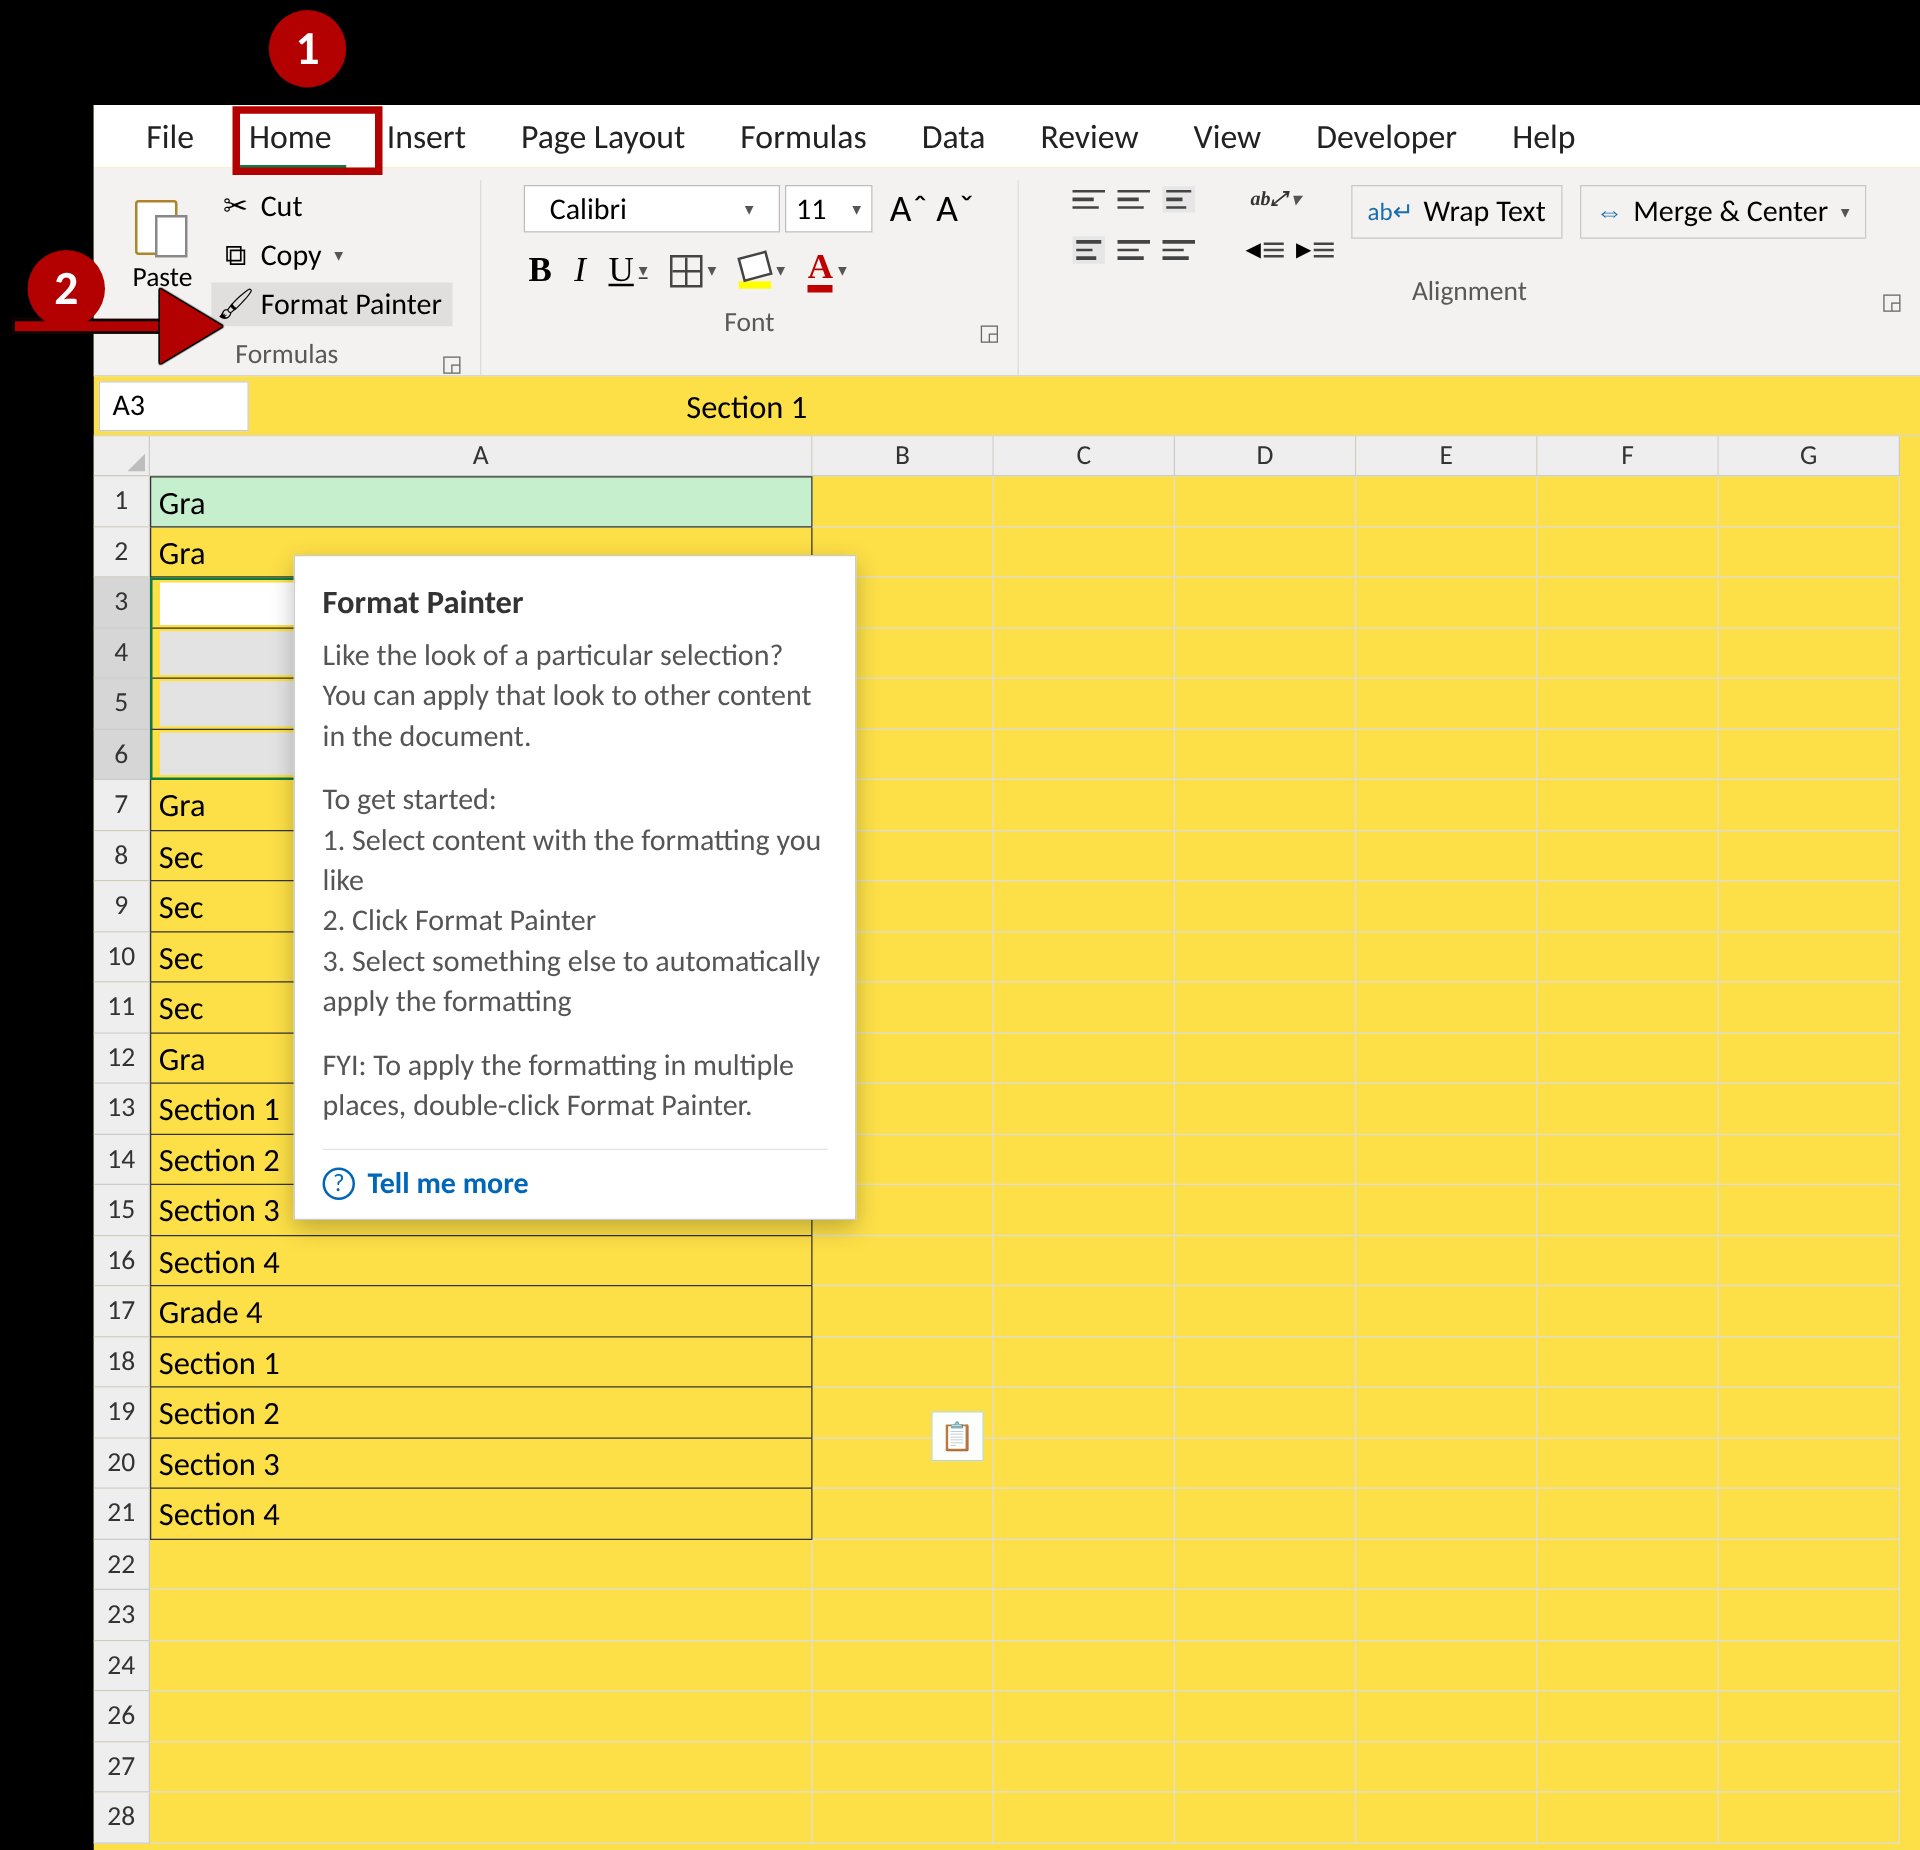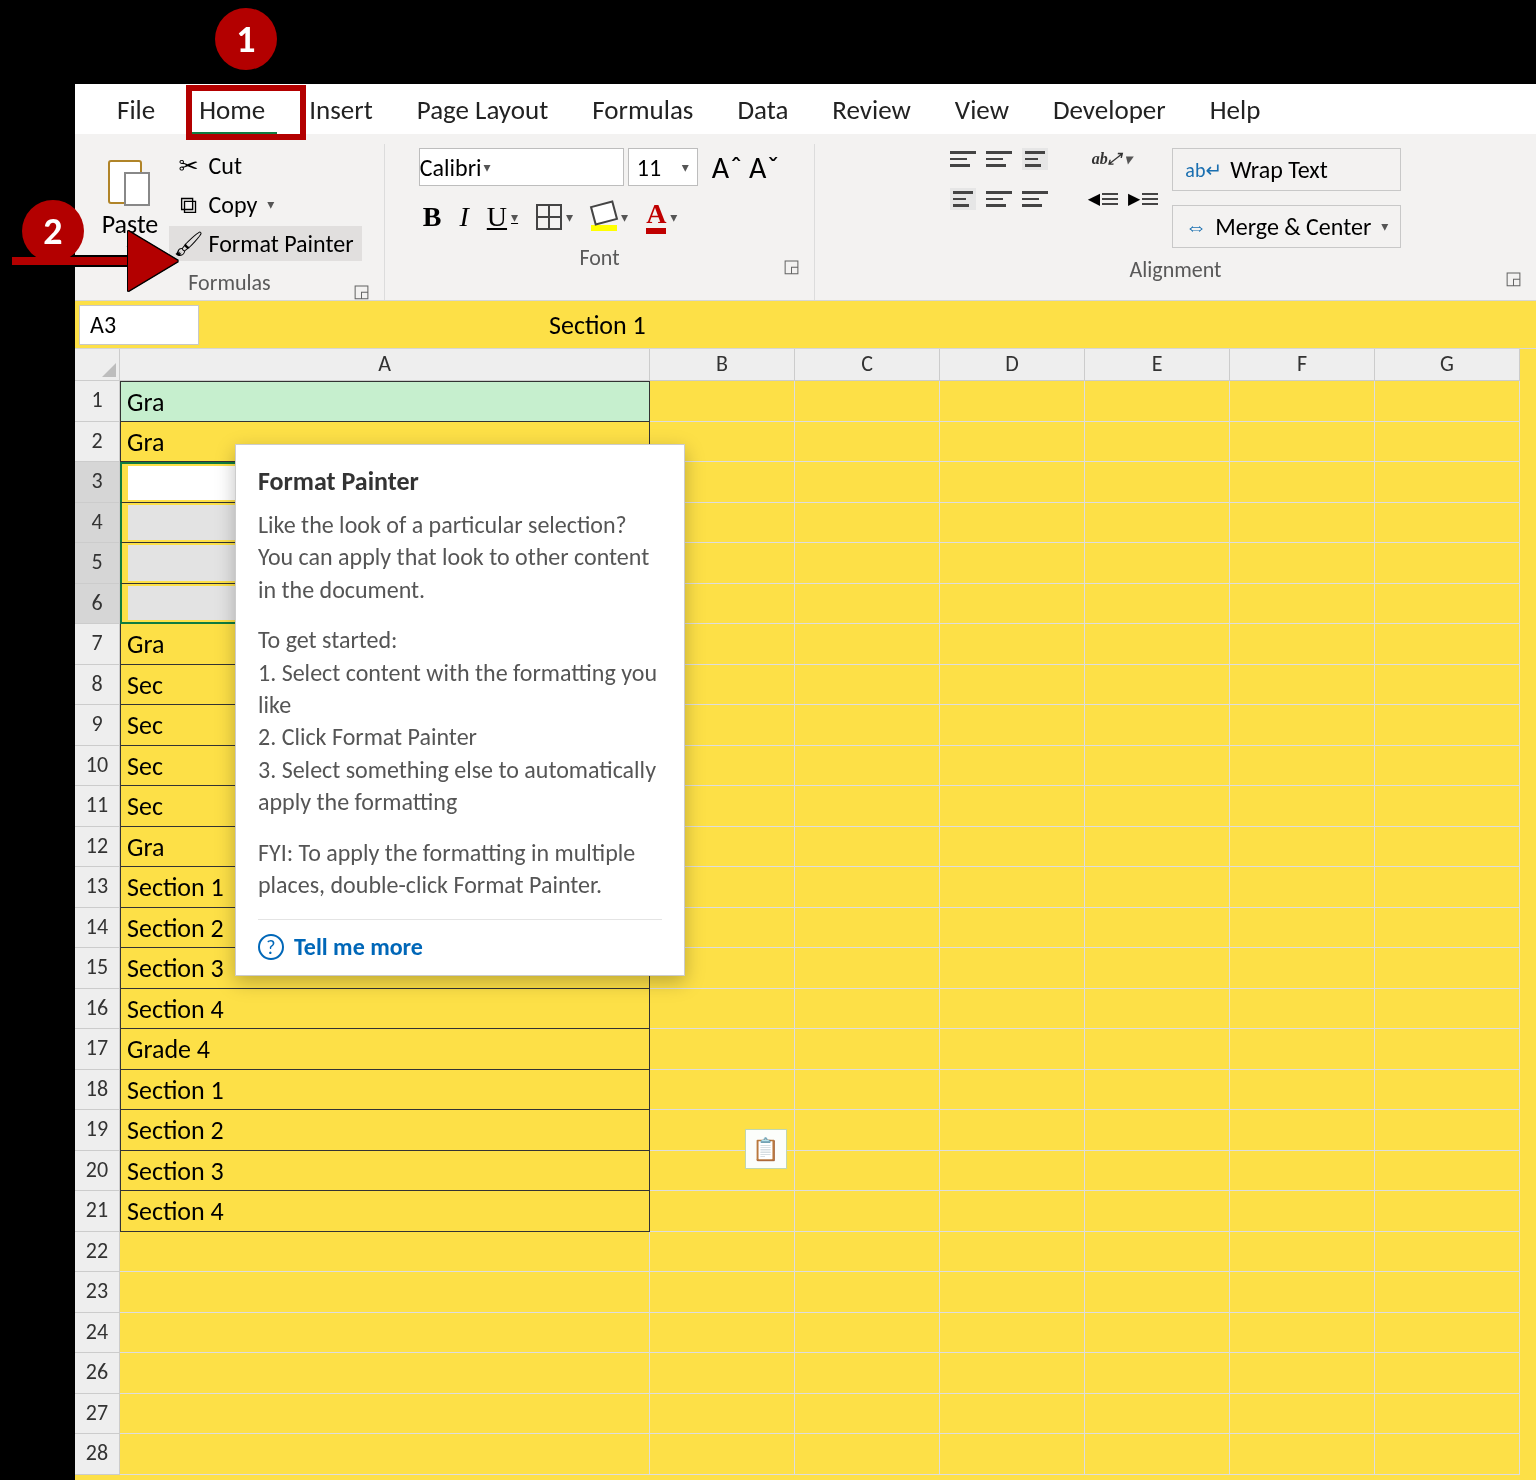--- a/index.html
+++ b/index.html
@@ -104,21 +104,21 @@
     border-radius: 3px;
     background: #fff;
     position: absolute; left: 0; top: 6px;
   }
   .paste-icon .sheet {
     width: 26px; height: 34px;
     background: #fff;
     border: 2px solid #888;
     position: absolute; left: 16px; top: 18px;
   }
-  .paste-label { font-size: 26px; }
+  .paste-label { font-size: 22px; }
   .paste-caret { font-size: 14px; color: #555; }
 
   .clip-stack {
     display: flex;
     flex-direction: column;
     gap: 4px;
     margin-left: 6px;
     font-size: 24px;
   }
   .clip-item {
@@ -132,22 +132,22 @@
     background: #e1dfde;
   }
   .ico { width: 24px; display:inline-flex; justify-content:center; }
   .caret-sm { font-size: 14px; color: #555; margin-left: 2px; }
 
   
   .font-row1 { display:flex; gap:4px; align-items:center; margin-bottom:12px; }
   .fontname {
     width: 205px; height:38px;
     background:#fff; border:1px solid #bdbdbd;
-    font-size:24px; padding:2px 0;
-    display:flex; align-items:center; 
+    font-size:24px; padding:2px 20px;
+    display:flex; align-items:center; justify-content:space-between;
   }
   .fontsize {
     width: 70px; height:38px;
     background:#fff; border:1px solid #bdbdbd;
     font-size:24px; padding:2px 8px;
     display:flex; align-items:center; justify-content:space-between;
   }
   .growshrink { font-size:30px; letter-spacing:1px; display:flex; gap:6px; margin-left:10px;}
   .grow, .shrink { cursor:pointer; }
 
@@ -176,21 +176,21 @@
   .orient-ico{font-style:italic;font-weight:bold;color:#333;}
 
   .wrap-btn,.merge-btn{
     display:flex;align-items:center;gap:8px;
     font-size:24px;padding:6px 12px;border:1px solid #c8c8c8;
     cursor:pointer;background:#f3f2f1;
   }
   .wrap-ico{color:#1a6fb0;font-size:20px;}
   .merge-ico{color:#1a6fb0;font-size:22px;}
 
-  .align-right-col{display:flex;flex-direction:column;gap:14px;margin-left:14px;}
+  .align-right-col{display:flex;gap:14px;margin-left:14px;}
 
   
   .fx-row{display:flex;align-items:center;height:48px;border-bottom:1px solid #d6d6d6;}
   .namebox{
     width:120px;height:40px;border:1px solid #c8c8c8;background:#fff;
     font-size:24px;display:flex;align-items:center;padding:0 10px;margin-left:4px;
   }
   .fx-content{font-size:26px;padding-left:350px;}
 
   

